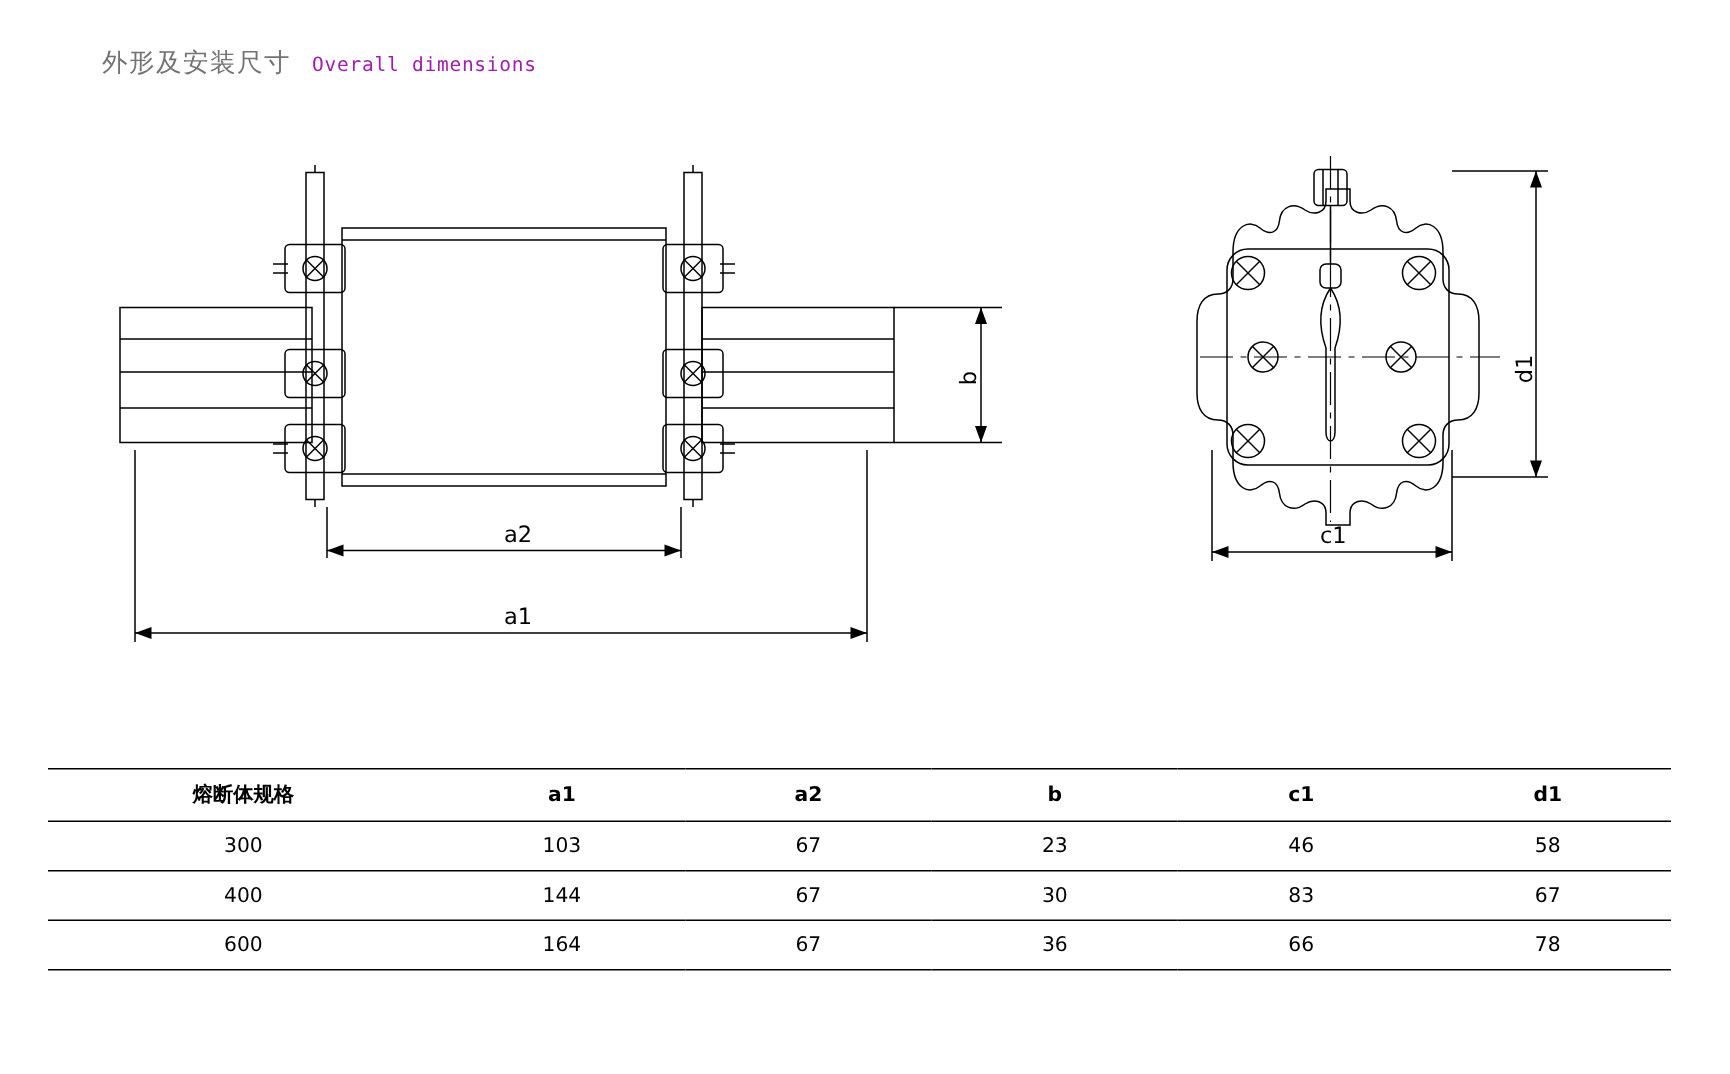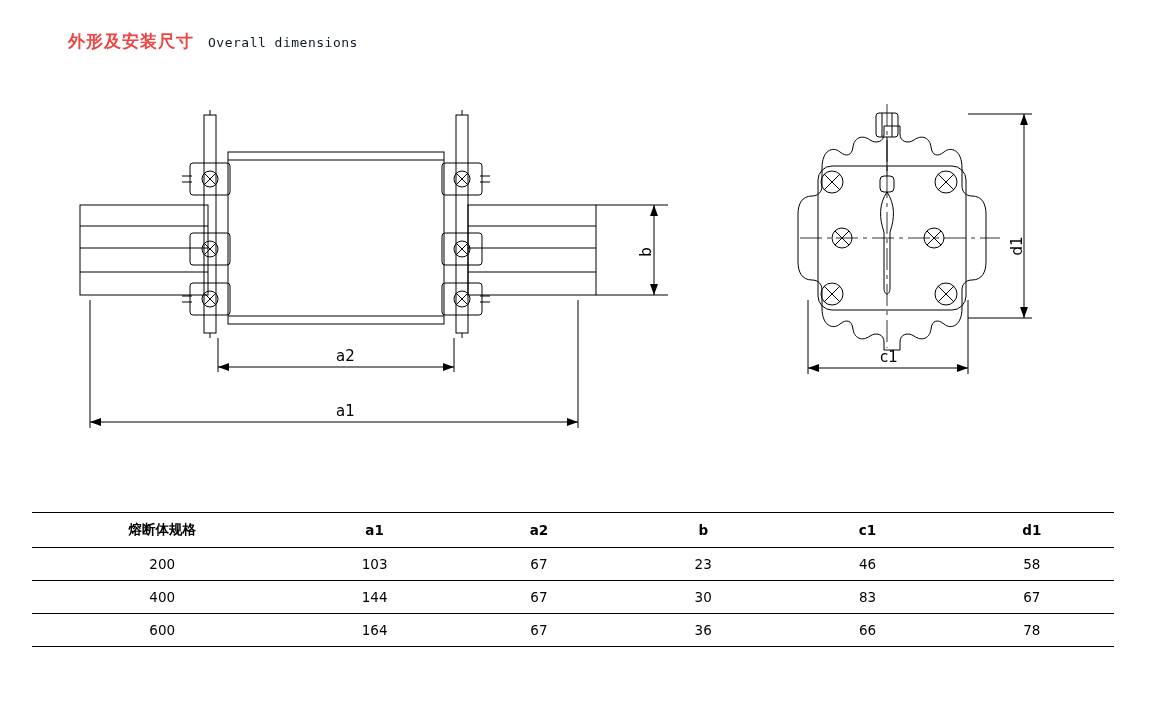--- a/index.html
+++ b/index.html
@@ -19,29 +19,29 @@
     position: absolute;
     left: 68px;
     top: 30px;
     display: flex;
     align-items: baseline;
     gap: 14px;
   }
   .title-cn {
     font-family: "DejaVu Sans", sans-serif;
     font-size: 17px;
-    font-weight: 700;
+    font-weight: 400;
     letter-spacing: 1px;
-    color: #ef4444;
+    color: #737373;
   }
   .title-en {
     font-family: "DejaVu Sans Mono", monospace;
     font-size: 13px;
     letter-spacing: 0.5px;
-    color: #0f172a;
+    color: #a21caf;
   }
   #drawing {
     position: absolute;
     left: 0;
     top: 0;
   }
   .dim-label {
     position: absolute;
     font-family: "DejaVu Sans", sans-serif;
     font-size: 15px;
@@ -296,21 +296,21 @@
       <th class="col-name">熔断体规格</th>
       <th class="col-v">a1</th>
       <th class="col-v">a2</th>
       <th class="col-v">b</th>
       <th class="col-v">c1</th>
       <th class="col-v">d1</th>
     </tr>
   </thead>
   <tbody>
     <tr>
-      <td>200</td>
+      <td>300</td>
       <td>103</td>
       <td>67</td>
       <td>23</td>
       <td>46</td>
       <td>58</td>
     </tr>
     <tr>
       <td>400</td>
       <td>144</td>
       <td>67</td>

